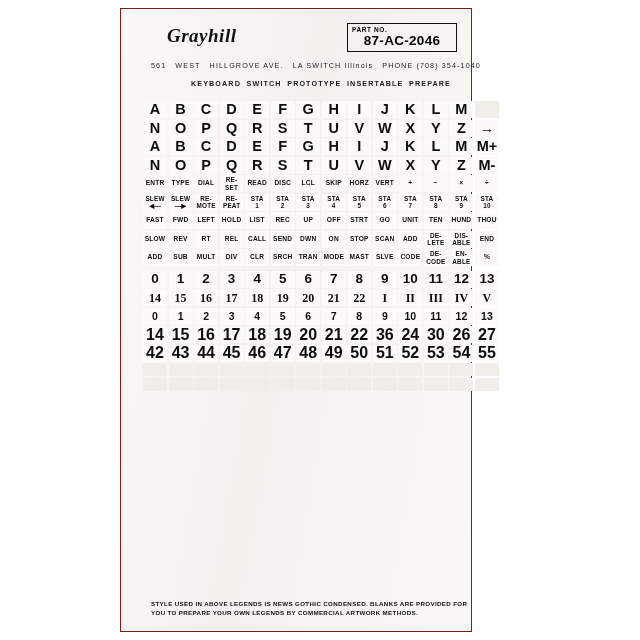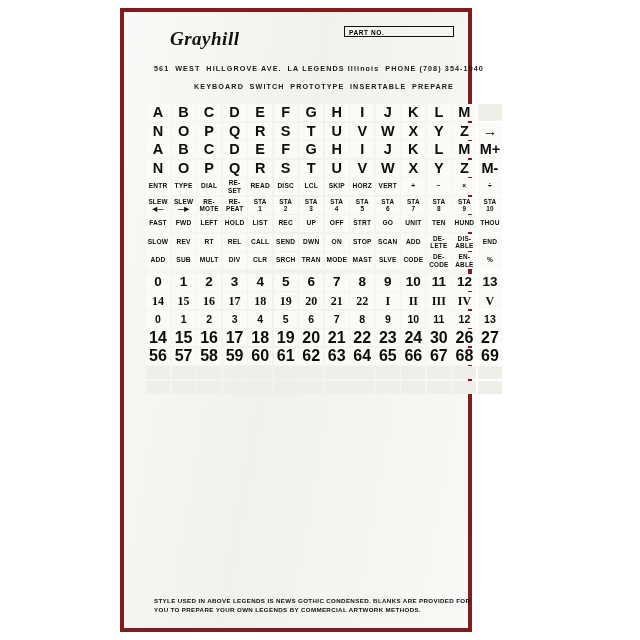--- a/index.html
+++ b/index.html
@@ -7,21 +7,21 @@
     width:640px;height:640px;
     background:#ffffff;
     font-family:"Liberation Sans", sans-serif;
     overflow:hidden;
   }
   #sheet{
     position:absolute;
     left:120px;top:8px;
     width:352px;height:624px;
     background:#f4f2ee;
-    border:4px solid #7f1d1d;
+    border:1px solid #7f1d1d;
     box-sizing:border-box;
   }
   #sheet:before{
     content:"";position:absolute;left:0;top:0;right:0;bottom:0;
     background:linear-gradient(100deg,rgba(255,255,255,.55),rgba(238,236,230,.2) 45%,rgba(255,255,255,.5));
     pointer-events:none;
   }
   
   .hdr{position:absolute;left:0;top:0;width:100%;}
   .logo{
@@ -32,21 +32,21 @@
   }
   .partbox{
     position:absolute;right:14px;top:14px;
     width:110px;border:1.6px solid #111;background:transparent;
     text-align:center;box-sizing:border-box;
   }
   .partbox .pl{font-size:6.5px;letter-spacing:.6px;padding:2px 0 0 0;font-weight:bold;text-align:left;padding-left:4px;}
   .partbox .pn{font-size:13.5px;font-weight:bold;letter-spacing:.3px;padding:0 0 3px 0;}
   .addr{
     position:absolute;left:30px;top:52px;width:330px;
-    font-size:7.2px;letter-spacing:1.1px;font-weight:bold;color:#1a1a1a;
+    font-size:7.2px;letter-spacing:1.1px;font-weight:normal;color:#1a1a1a;
     display:flex;justify-content:space-between;
   }
   .subttl{
     position:absolute;left:70px;top:70px;width:260px;
     font-size:7.2px;letter-spacing:1.1px;font-weight:bold;color:#1a1a1a;
     display:flex;justify-content:space-between;align-items:center;
   }
 
   
   #grid{
@@ -93,27 +93,28 @@
 </head>
 <body>
 
 <div id="sheet">
 
   <div class="hdr">
     <div class="logo">Grayhill</div>
 
     <div class="partbox">
       <div class="pl">PART NO.</div>
+      <div class="pn">87-AC-2046</div>
     </div>
 
     <div class="addr">
       <span>561</span>
       <span>WEST</span>
       <span>HILLGROVE  AVE.</span>
-      <span>LA LEGENDS   Illinois</span>
+      <span>LA SWITCH   Illinois</span>
       <span>PHONE (708) 354-1040</span>
     </div>
 
     <div class="subttl">
       <span>KEYBOARD</span>
       <span>SWITCH</span>
       <span>PROTOTYPE</span>
       <span>INSERTABLE</span>
       <span>PREPARE</span>
     </div>
@@ -440,41 +441,41 @@
       <div class="row bignum">
         <div class="cell">14</div>
         <div class="cell">15</div>
         <div class="cell">16</div>
         <div class="cell">17</div>
         <div class="cell">18</div>
         <div class="cell">19</div>
         <div class="cell">20</div>
         <div class="cell">21</div>
         <div class="cell">22</div>
-        <div class="cell">23</div>
+        <div class="cell">36</div>
         <div class="cell">24</div>
         <div class="cell">30</div>
         <div class="cell">26</div>
         <div class="cell">27</div>
       </div>
       <div class="row bignum">
-        <div class="cell">56</div>
-        <div class="cell">57</div>
-        <div class="cell">58</div>
-        <div class="cell">59</div>
-        <div class="cell">60</div>
-        <div class="cell">61</div>
-        <div class="cell">62</div>
-        <div class="cell">63</div>
-        <div class="cell">64</div>
-        <div class="cell">65</div>
-        <div class="cell">66</div>
-        <div class="cell">67</div>
-        <div class="cell">68</div>
-        <div class="cell">69</div>
+        <div class="cell">42</div>
+        <div class="cell">43</div>
+        <div class="cell">44</div>
+        <div class="cell">45</div>
+        <div class="cell">46</div>
+        <div class="cell">47</div>
+        <div class="cell">48</div>
+        <div class="cell">49</div>
+        <div class="cell">50</div>
+        <div class="cell">51</div>
+        <div class="cell">52</div>
+        <div class="cell">53</div>
+        <div class="cell">54</div>
+        <div class="cell">55</div>
       </div>
       <div class="row empty-row">
         <div class="cell blank"></div>
         <div class="cell blank"></div>
         <div class="cell blank"></div>
         <div class="cell blank"></div>
         <div class="cell blank"></div>
         <div class="cell blank"></div>
         <div class="cell blank"></div>
         <div class="cell blank"></div>

